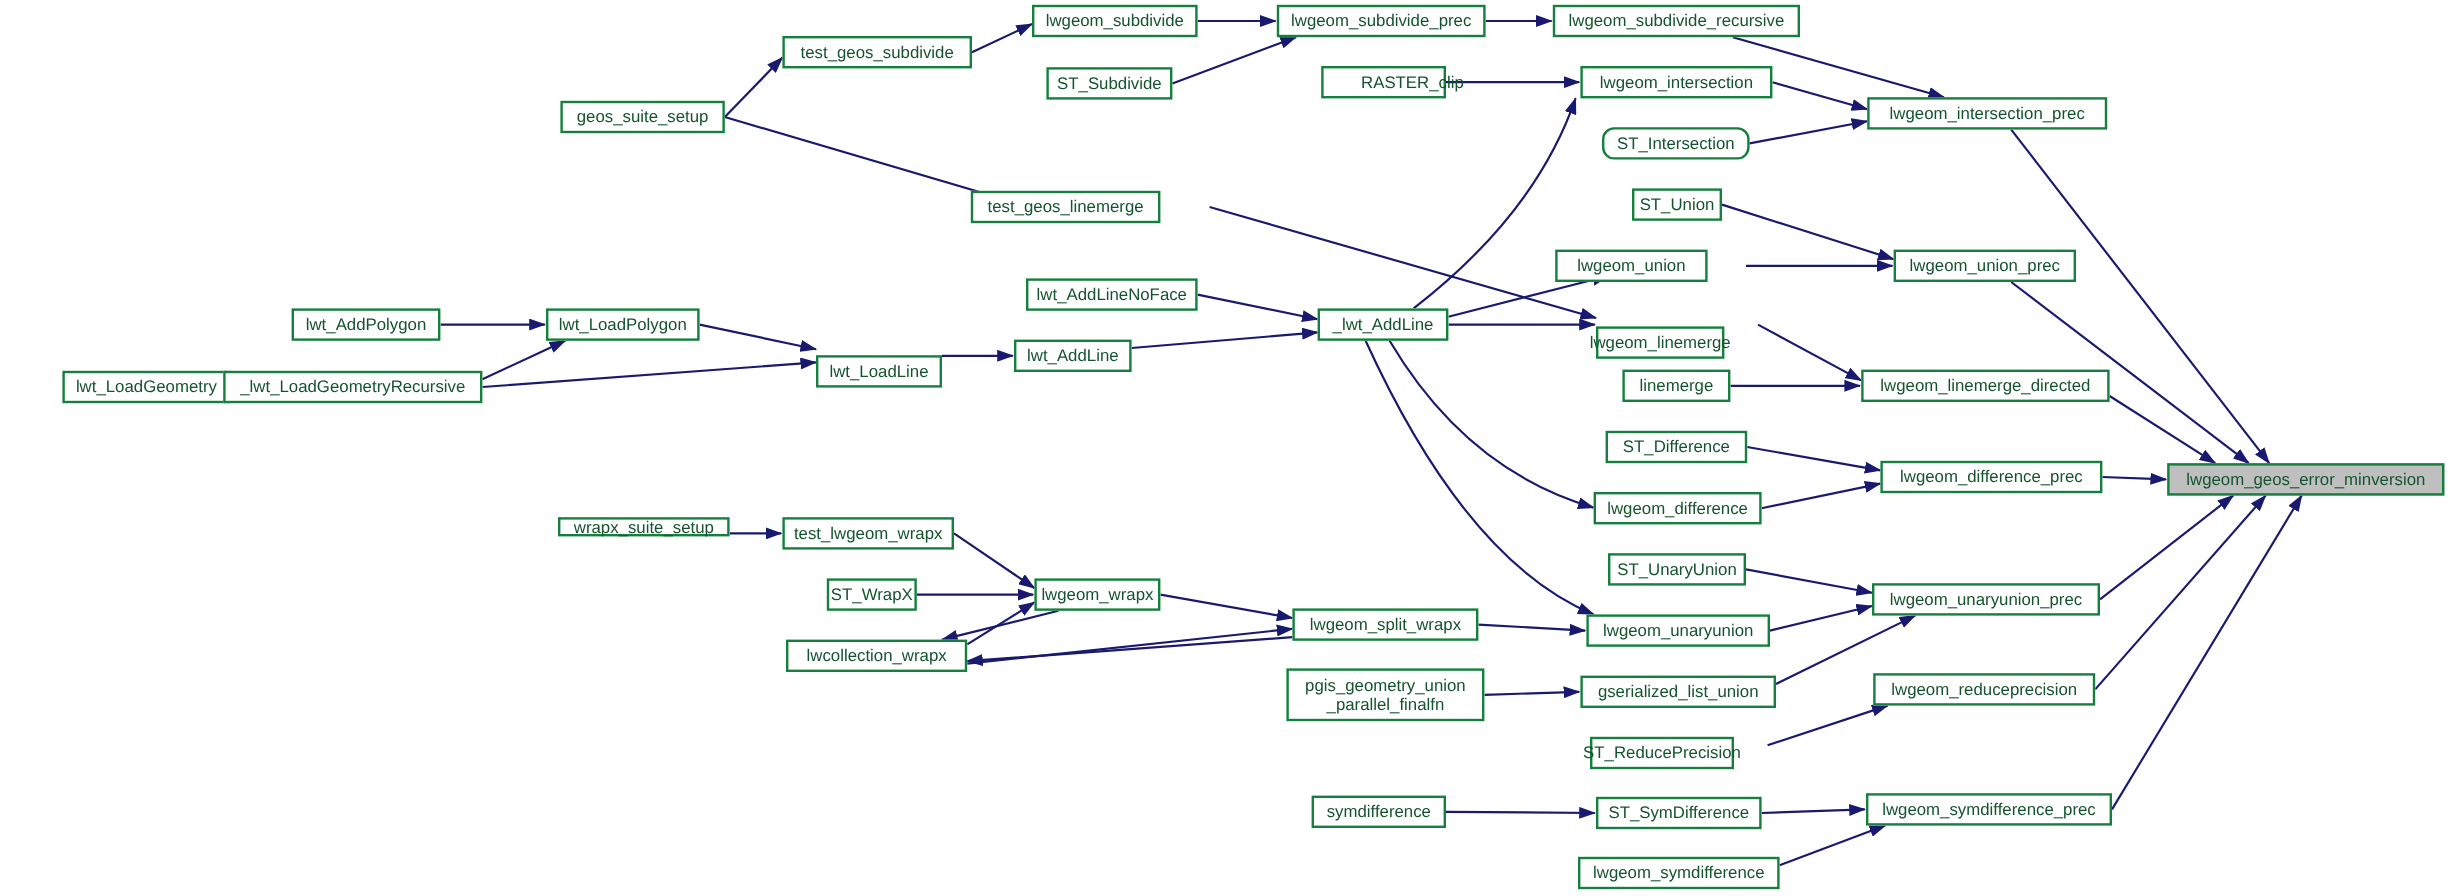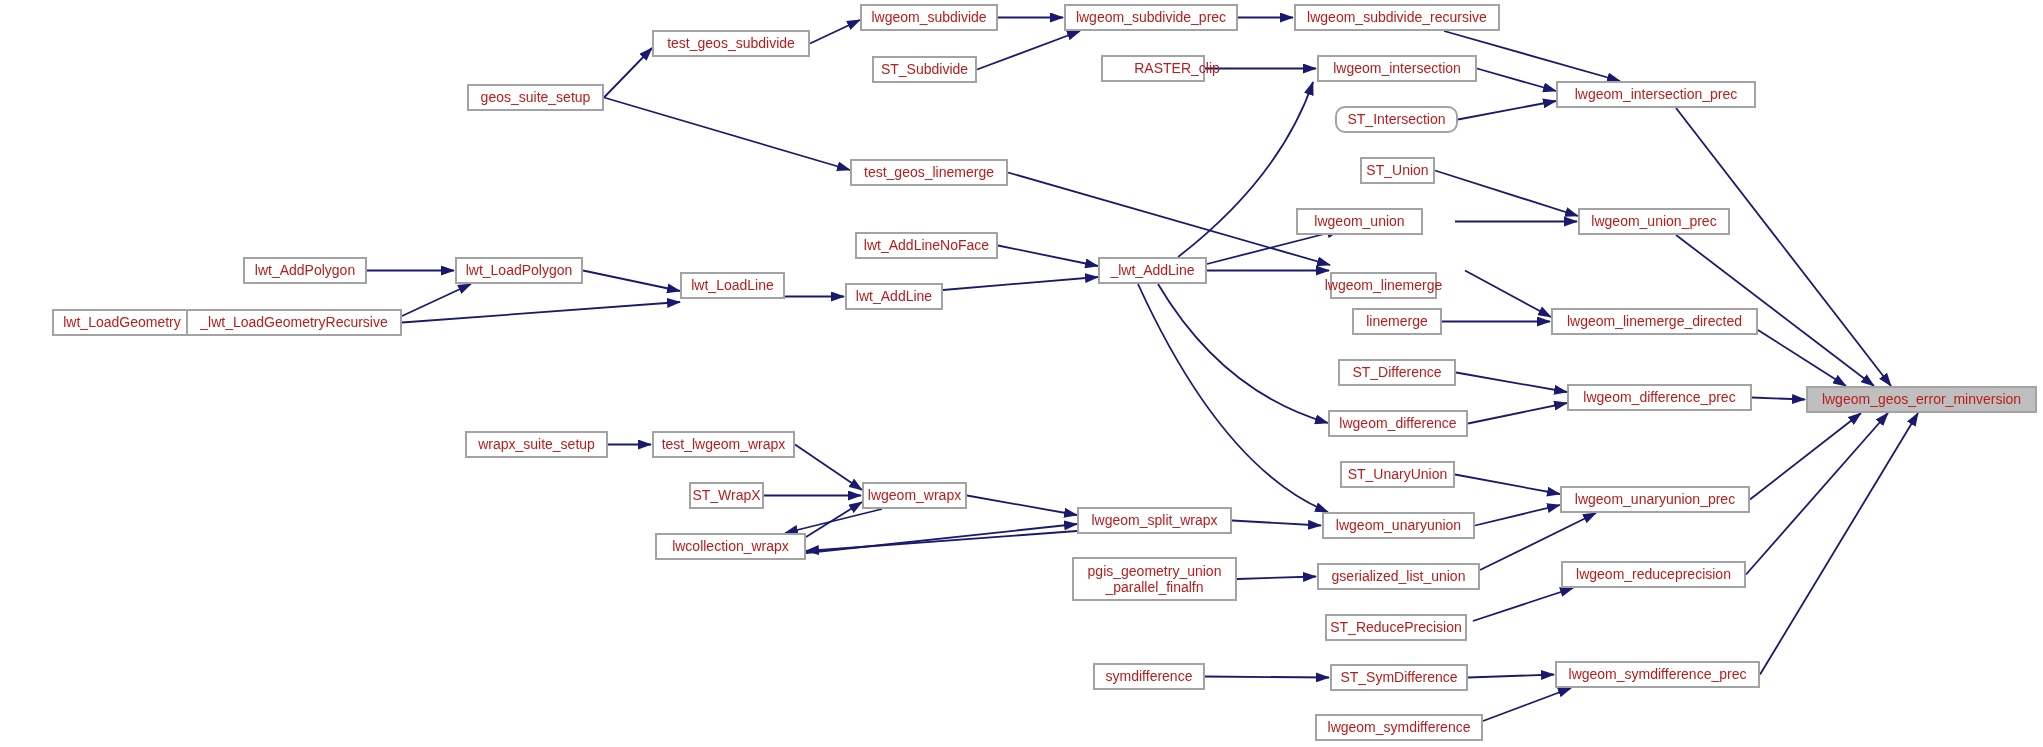--- a/index.html
+++ b/index.html
@@ -12,23 +12,23 @@
     overflow: hidden;
   }
   #edge-layer {
     position: absolute;
     left: 0; top: 0;
     width: 2043px; height: 747px;
   }
   .node {
     position: absolute;
     box-sizing: border-box;
-    border: 2px solid #a3a3a3;
+    border: 2px solid #15803d;
     background: #ffffff;
-    color: #b91c1c;
+    color: #14532d;
     display: flex;
     align-items: center;
     justify-content: center;
     text-align: center;
     font-size: 14px;
     line-height: 1.15;
     white-space: pre-line;
     cursor: pointer;
   }
   .node.hl {
@@ -108,50 +108,50 @@
       <div class="node" style="left: 1064px; top: 4px; width: 174px; height: 27px;">lwgeom_subdivide_prec</div>
       <div class="node" style="left: 1294px; top: 4px; width: 206px; height: 27px; text-align: center;">lwgeom_subdivide_recursive</div>
       <div class="node" style="left: 652px; top: 30px; width: 158px; height: 27px;">test_geos_subdivide</div>
       <div class="node" style="left: 872px; top: 56px; width: 105px; height: 27px;">ST_Subdivide</div>
       <div class="node" style="left: 1101px; top: 55px; width: 104px; height: 27px; padding-left: 48px;">RASTER_clip</div>
       <div class="node" style="left: 1317px; top: 55px; width: 160px; height: 27px;">lwgeom_intersection</div>
       <div class="node" style="left: 467px; top: 84px; width: 137px; height: 27px;">geos_suite_setup</div>
       <div class="node" style="left: 1556px; top: 81px; width: 200px; height: 27px;">lwgeom_intersection_prec</div>
       <div class="node" style="left: 1335px; top: 106px; width: 123px; height: 27px; border-radius: 10px;">ST_Intersection</div>
       <div class="node" style="left: 1360px; top: 157px; width: 75px; height: 27px;">ST_Union</div>
-      <div class="node" style="left: 850px; top: 159px; width: 158px; height: 27px;">test_geos_linemerge</div>
+      <div class="node" style="left: 809px; top: 159px; width: 158px; height: 27px;">test_geos_linemerge</div>
       <div class="node" style="left: 1296px; top: 208px; width: 127px; height: 27px;">lwgeom_union</div>
       <div class="node" style="left: 1578px; top: 208px; width: 152px; height: 27px;">lwgeom_union_prec</div>
       <div class="node" style="left: 855px; top: 232px; width: 143px; height: 27px;">lwt_AddLineNoFace</div>
       <div class="node" style="left: 243px; top: 257px; width: 124px; height: 27px;">lwt_AddPolygon</div>
       <div class="node" style="left: 455px; top: 257px; width: 128px; height: 27px;">lwt_LoadPolygon</div>
       <div class="node" style="left: 1330px; top: 272px; width: 107px; height: 27px;">lwgeom_linemerge</div>
       <div class="node" style="left: 1098px; top: 257px; width: 109px; height: 27px;">_lwt_AddLine</div>
-      <div class="node" style="left: 680px; top: 272px; width: 105px; height: 27px;">lwt_LoadLine</div>
+      <div class="node" style="left: 680px; top: 296px; width: 105px; height: 27px;">lwt_LoadLine</div>
       <div class="node" style="left: 845px; top: 283px; width: 98px; height: 27px;">lwt_AddLine</div>
       <div class="node" style="left: 8px; top: 309px; width: 140px; height: 27px; margin-left: 44px;">lwt_LoadGeometry</div>
       <div class="node" style="left: 186px; top: 309px; width: 216px; height: 27px;">_lwt_LoadGeometryRecursive</div>
       <div class="node" style="left: 1352px; top: 308px; width: 90px; height: 27px;">linemerge</div>
       <div class="node" style="left: 1551px; top: 308px; width: 207px; height: 27px;">lwgeom_linemerge_directed</div>
       <div class="node" style="left: 1338px; top: 359px; width: 118px; height: 27px;">ST_Difference</div>
       <div class="node" style="left: 1567px; top: 384px; width: 185px; height: 27px;">lwgeom_difference_prec</div>
       <div class="node hl" style="left: 1806px; top: 386px; width: 231px; height: 27px;">lwgeom_geos_error_minversion</div>
       <div class="node" style="left: 1328px; top: 410px; width: 140px; height: 27px;">lwgeom_difference</div>
-      <div class="node" style="left: 465px; top: 431px; width: 143px; height: 27px;">wrapx_suite_setup</div>
+      <div class="node" style="left: 465px; top: 431px; width: 143px; height: 16px;">wrapx_suite_setup</div>
       <div class="node" style="left: 652px; top: 431px; width: 143px; height: 27px;">test_lwgeom_wrapx</div>
       <div class="node" style="left: 1340px; top: 461px; width: 115px; height: 27px;">ST_UnaryUnion</div>
       <div class="node" style="left: 689px; top: 482px; width: 75px; height: 27px;">ST_WrapX</div>
       <div class="node" style="left: 862px; top: 482px; width: 105px; height: 27px;">lwgeom_wrapx</div>
       <div class="node" style="left: 1560px; top: 486px; width: 190px; height: 27px;">lwgeom_unaryunion_prec</div>
       <div class="node" style="left: 1077px; top: 507px; width: 155px; height: 27px;">lwgeom_split_wrapx</div>
       <div class="node" style="left: 1322px; top: 512px; width: 153px; height: 27px;">lwgeom_unaryunion</div>
       <div class="node" style="left: 655px; top: 533px; width: 151px; height: 27px;">lwcollection_wrapx</div>
       <div class="node" style="left: 1072px; top: 557px; width: 165px; height: 44px;">pgis_geometry_union
 _parallel_finalfn</div>
       <div class="node" style="left: 1317px; top: 563px; width: 163px; height: 27px;">gserialized_list_union</div>
       <div class="node" style="left: 1561px; top: 561px; width: 185px; height: 27px;">lwgeom_reduceprecision</div>
-      <div class="node" style="left: 1325px; top: 614px; width: 142px; height: 27px;">ST_ReducePrecision</div>
+      <div class="node" style="left: 1325px; top: 614px; width: 120px; height: 27px;">ST_ReducePrecision</div>
       <div class="node" style="left: 1093px; top: 663px; width: 112px; height: 27px;">symdifference</div>
       <div class="node" style="left: 1330px; top: 664px; width: 138px; height: 27px;">ST_SymDifference</div>
       <div class="node" style="left: 1555px; top: 661px; width: 205px; height: 27px;">lwgeom_symdifference_prec</div>
       <div class="node" style="left: 1315px; top: 714px; width: 168px; height: 27px;">lwgeom_symdifference</div>
     </div>
 </div>
 
 </body></html>

